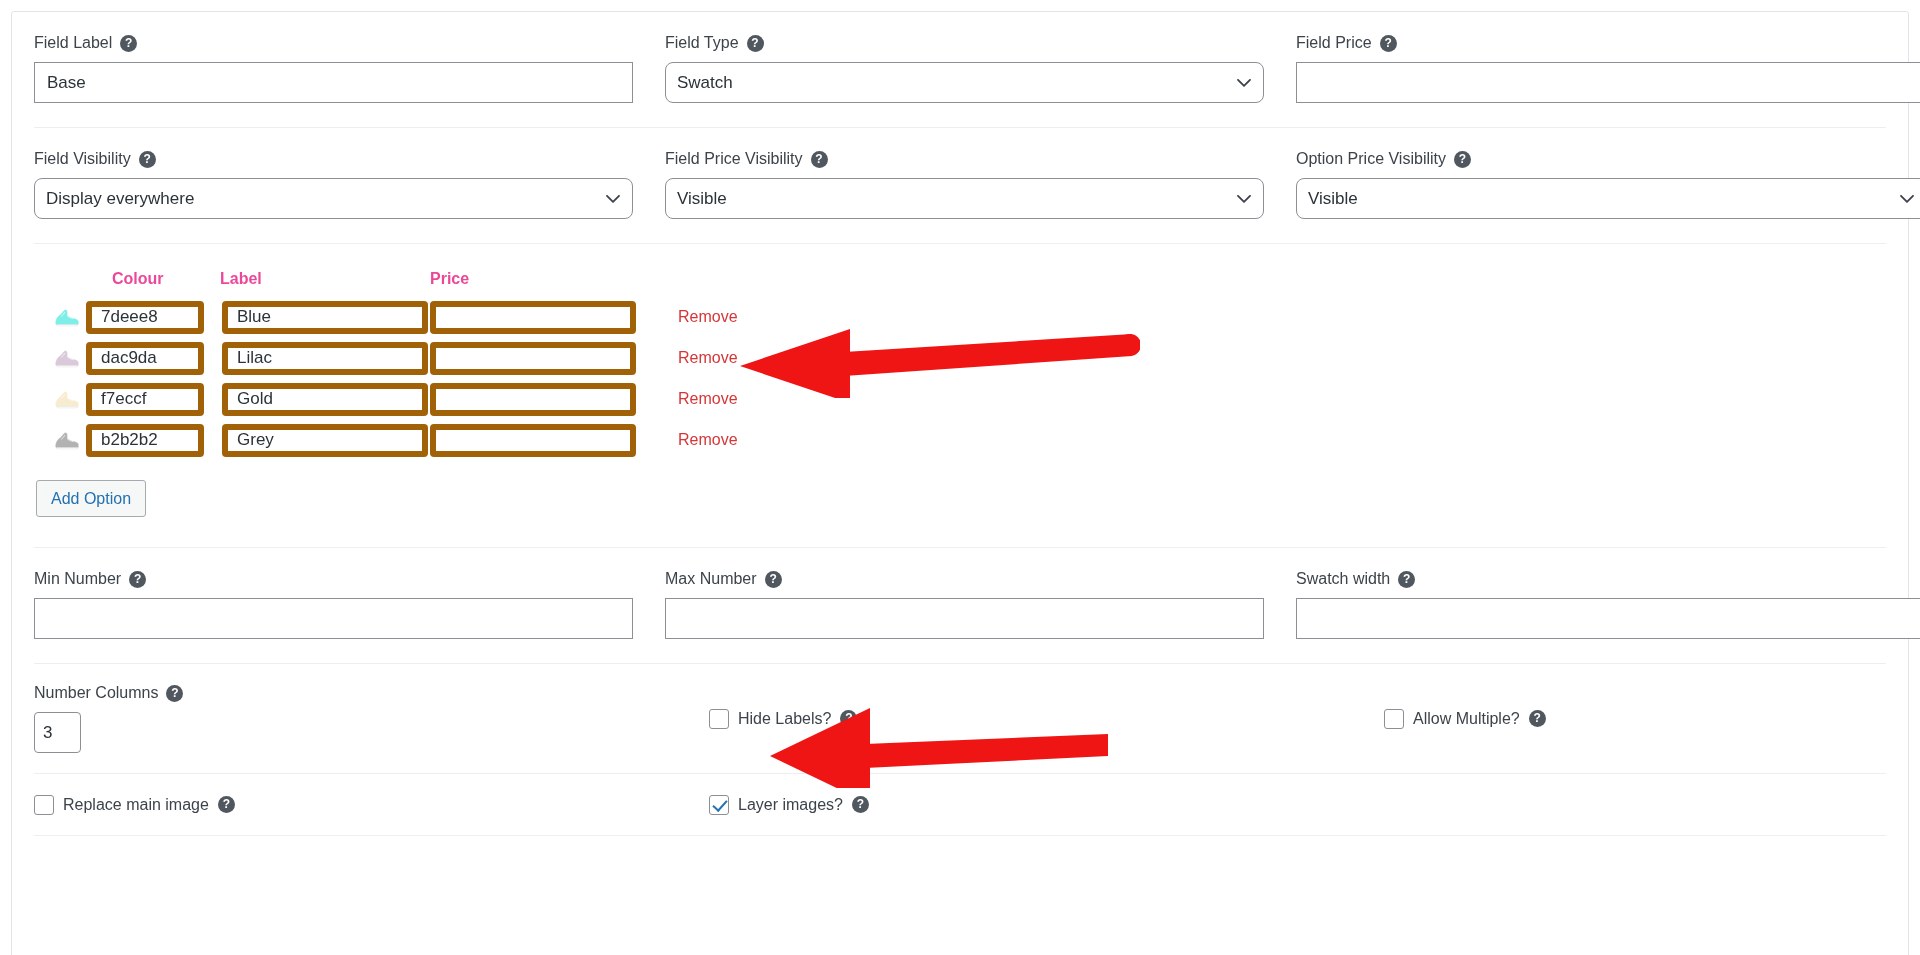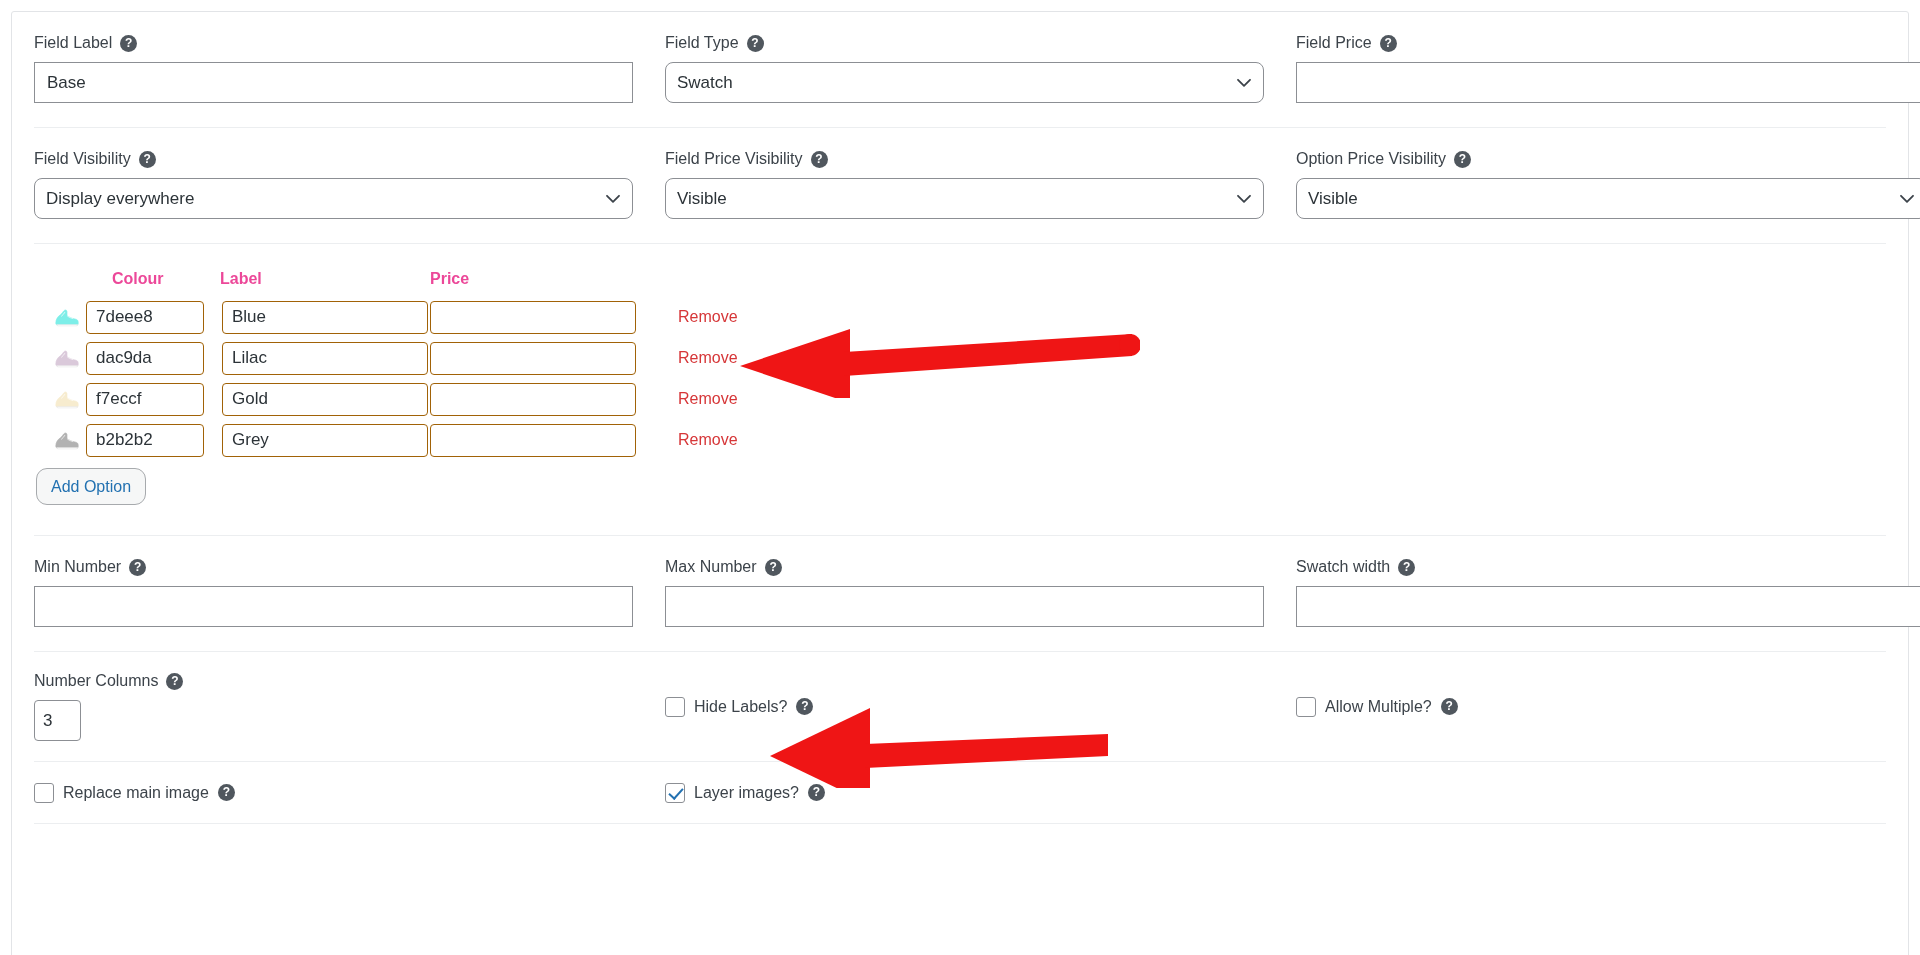--- a/index.html
+++ b/index.html
@@ -155,21 +155,21 @@
 
   .swatch-thumb {
     width: 30px; height: 26px;
     display: flex; align-items: center; justify-content: center;
     margin-left: 18px;
   }
   .swatch-thumb svg { display: block; }
 
   .opt-row input.small {
     height: 33px;
-    border: 1px solid #a16207;
+    border: 6px solid #a16207;
     border-radius: 4px;
     font-size: 17px;
     color: #2c3338;
     padding: 0 9px;
     font-family: "Liberation Sans", sans-serif;
     background: #fff;
     outline: none;
   }
   .inp-colour { width: 118px; }
   .inp-label  { width: 206px; margin-left: 8px; }
@@ -178,42 +178,43 @@
   .remove-link {
     color: #d63638;
     font-size: 16px;
     text-decoration: none;
     margin-left: 12px;
     cursor: pointer;
     white-space: nowrap;
   }
 
   .add-option {
-    margin-top: 4px;
+    margin-top: 16px;
     margin-left: 2px;
     display: inline-block;
     background: #f6f7f7;
     border: 1px solid #a7aaad;
-    border-radius: 11px;
+    border-radius: 3px;
     color: #2271b1;
     font-size: 16px;
     font-family: "Liberation Sans", sans-serif;
     padding: 8px 14px;
     cursor: pointer;
     line-height: 1.2;
   }
 
   
   .cbrow {
     display: grid;
     grid-template-columns: 631px 631px 631px;
     align-items: center;
     border-bottom: 1px solid #eceef0;
     padding: 20px 0 20px 0;
     min-height: 62px;
+    gap: 44px;
   }
   .cbrow.last { border-bottom: 1px solid #eceef0; }
 
   .cb-item {
     display: flex;
     align-items: center;
     gap: 9px;
     font-size: 16px;
     color: #3c434a;
   }

